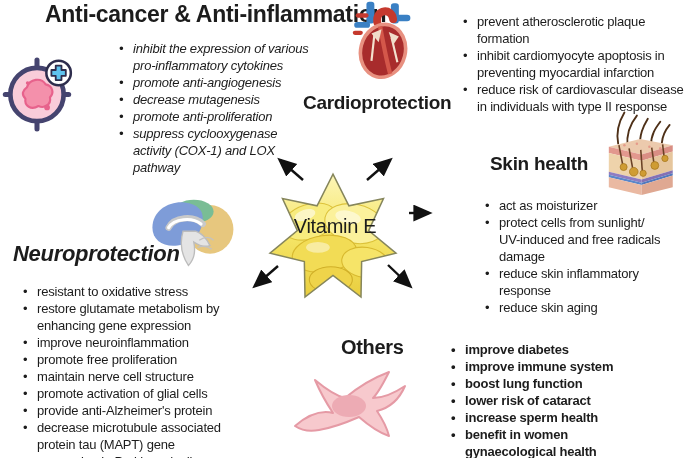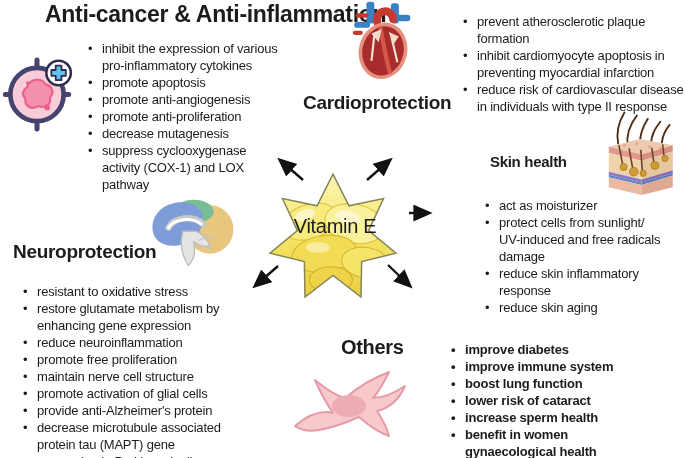--- a/index.html
+++ b/index.html
@@ -3,30 +3,30 @@
 <meta charset="utf-8">
 <style>
   html,body { margin:0; padding:0; background:#fff; }
   .canvas {
     position:relative; width:685px; height:458px; background:#ffffff;
     font-family:"Liberation Sans", sans-serif; color:#1c1c1c; overflow:hidden;
   }
   .title { position:absolute; font-weight:700; letter-spacing:-0.3px; white-space:nowrap; }
   .t-ac     { left:45px;  top:1px;   width:272px; text-align:center; font-size:23px; }
   .t-cardio { left:303px; top:84px;  font-size:19px;margin-top:8px; }
-  .t-skin   { left:490px; top:153px; font-size:15px; }
-  .t-neuro  { left:13px;  top:241px; font-size:19px; }
+  .t-skin   { left:490px; top:153px; font-size:19px; }
+  .t-neuro  { left:13px;  top:241px; font-size:22px;font-style:italic; }
   .t-others { left:322px; top:336px; font-size:20px;margin-left:19px; }
   .t-vit    { left:267px; top:215px; width:136px; text-align:center; font-size:20px; font-weight:400; z-index:4; }
 
   ul.bullets { position:absolute; margin:13px; padding:0; list-style:none;
                font-size:13px; line-height:17px; letter-spacing:-0.2px; }
   ul.bullets li { position:relative; padding-left:16px; white-space:pre-line; }
   ul.bullets li::before { content:"\2022"; position:absolute; left:2px; top:0; font-size:13px; }
-  .l-ac     { left:73px;  top:27px;  width:230px; }
+  .l-ac     { left:104px;  top:27px;  width:230px;font-style:italic; }
   .l-cardio { left:448px; top:0px;   width:236px; }
   .l-skin   { left:470px; top:184px; width:210px; }
   .l-neuro  { left:8px;   top:270px; width:240px; }
   .l-others { left:436px; top:328px; width:220px;font-weight:bold; }
 
   .icon { position:absolute; }
   .i-cancer { left:1px;   top:57px;  width:72px;  height:75px; }
   .i-heart  { left:347px; top:0px;   width:72px;  height:80px; }
   .i-brain  { left:146px; top:197px; width:92px;  height:72px; }
   .i-skin   { left:601px; top:109px; width:78px;  height:88px; }
@@ -97,24 +97,23 @@
       <path d="M36,42 C40,30 56,28 62,38 C72,40 74,50 68,56 C70,66 60,72 52,68 C42,74 32,68 34,58 C28,52 30,46 36,42 Z" fill="#f490ab" stroke="#e7628c" stroke-width="3" stroke-linejoin="round"></path>
       <circle cx="64" cy="70" r="4" fill="#e7628c"></circle>
       <circle cx="37" cy="36" r="2.5" fill="#e7628c"></circle>
       <circle cx="80" cy="22" r="17" fill="#ffffff" stroke="#2e2d4d" stroke-width="3.5"></circle>
       <path d="M76,12 L84,12 L84,18 L90,18 L90,26 L84,26 L84,32 L76,32 L76,26 L70,26 L70,18 L76,18 Z" fill="#5fc3ee" stroke="#2e2d4d" stroke-width="2.5" stroke-linejoin="round"></path>
     </svg>
   </div>
   <ul class="bullets l-ac">
       <li>inhibit the expression of various
 pro-inflammatory cytokines</li>
-      <li>promote apoptosis</li>
       <li>promote anti-angiogenesis</li>
+      <li>decrease mutagenesis</li>
       <li>promote anti-proliferation</li>
-      <li>decrease mutagenesis</li>
       <li>suppress cyclooxygenase
 activity (COX-1) and LOX
 pathway</li>
     </ul>
 
   <div class="title t-cardio">Cardioprotection</div>
   <div class="icon i-heart">
     <svg viewBox="0 0 100 110">
       <g fill="#3a80c4">
         <rect x="27" y="2" width="11" height="30" rx="4"></rect>
@@ -207,21 +206,21 @@
       <path d="M24,34 C30,24 50,22 60,30" fill="none" stroke="#ffffff" stroke-width="3.5" stroke-linecap="round"></path>
       <path d="M40,38 C36,52 38,64 46,76 C52,70 54,60 52,50 C58,54 64,56 70,54 C66,46 60,40 54,38 Z" fill="#e4e4e4" stroke="#bcbcbc" stroke-width="1.5"></path>
       <path d="M58,48 C64,44 70,44 74,48" stroke="#c2c2c2" stroke-width="1.5" fill="none"></path>
       <path d="M56,56 C62,54 68,55 72,58" stroke="#c2c2c2" stroke-width="1.5" fill="none"></path>
     </svg>
   </div>
   <ul class="bullets l-neuro">
       <li>resistant to oxidative stress</li>
       <li>restore glutamate metabolism by
 enhancing gene expression</li>
-      <li>reduce neuroinflammation</li>
+      <li>improve neuroinflammation</li>
       <li>promote free proliferation</li>
       <li>maintain nerve cell structure</li>
       <li>promote activation of glial cells</li>
       <li>provide anti-Alzheimer's protein</li>
       <li>decrease microtubule associated
 protein tau (MAPT) gene
 expression in Parkinson's disease</li>
     </ul>
 
   <div class="title t-others">Others</div>

